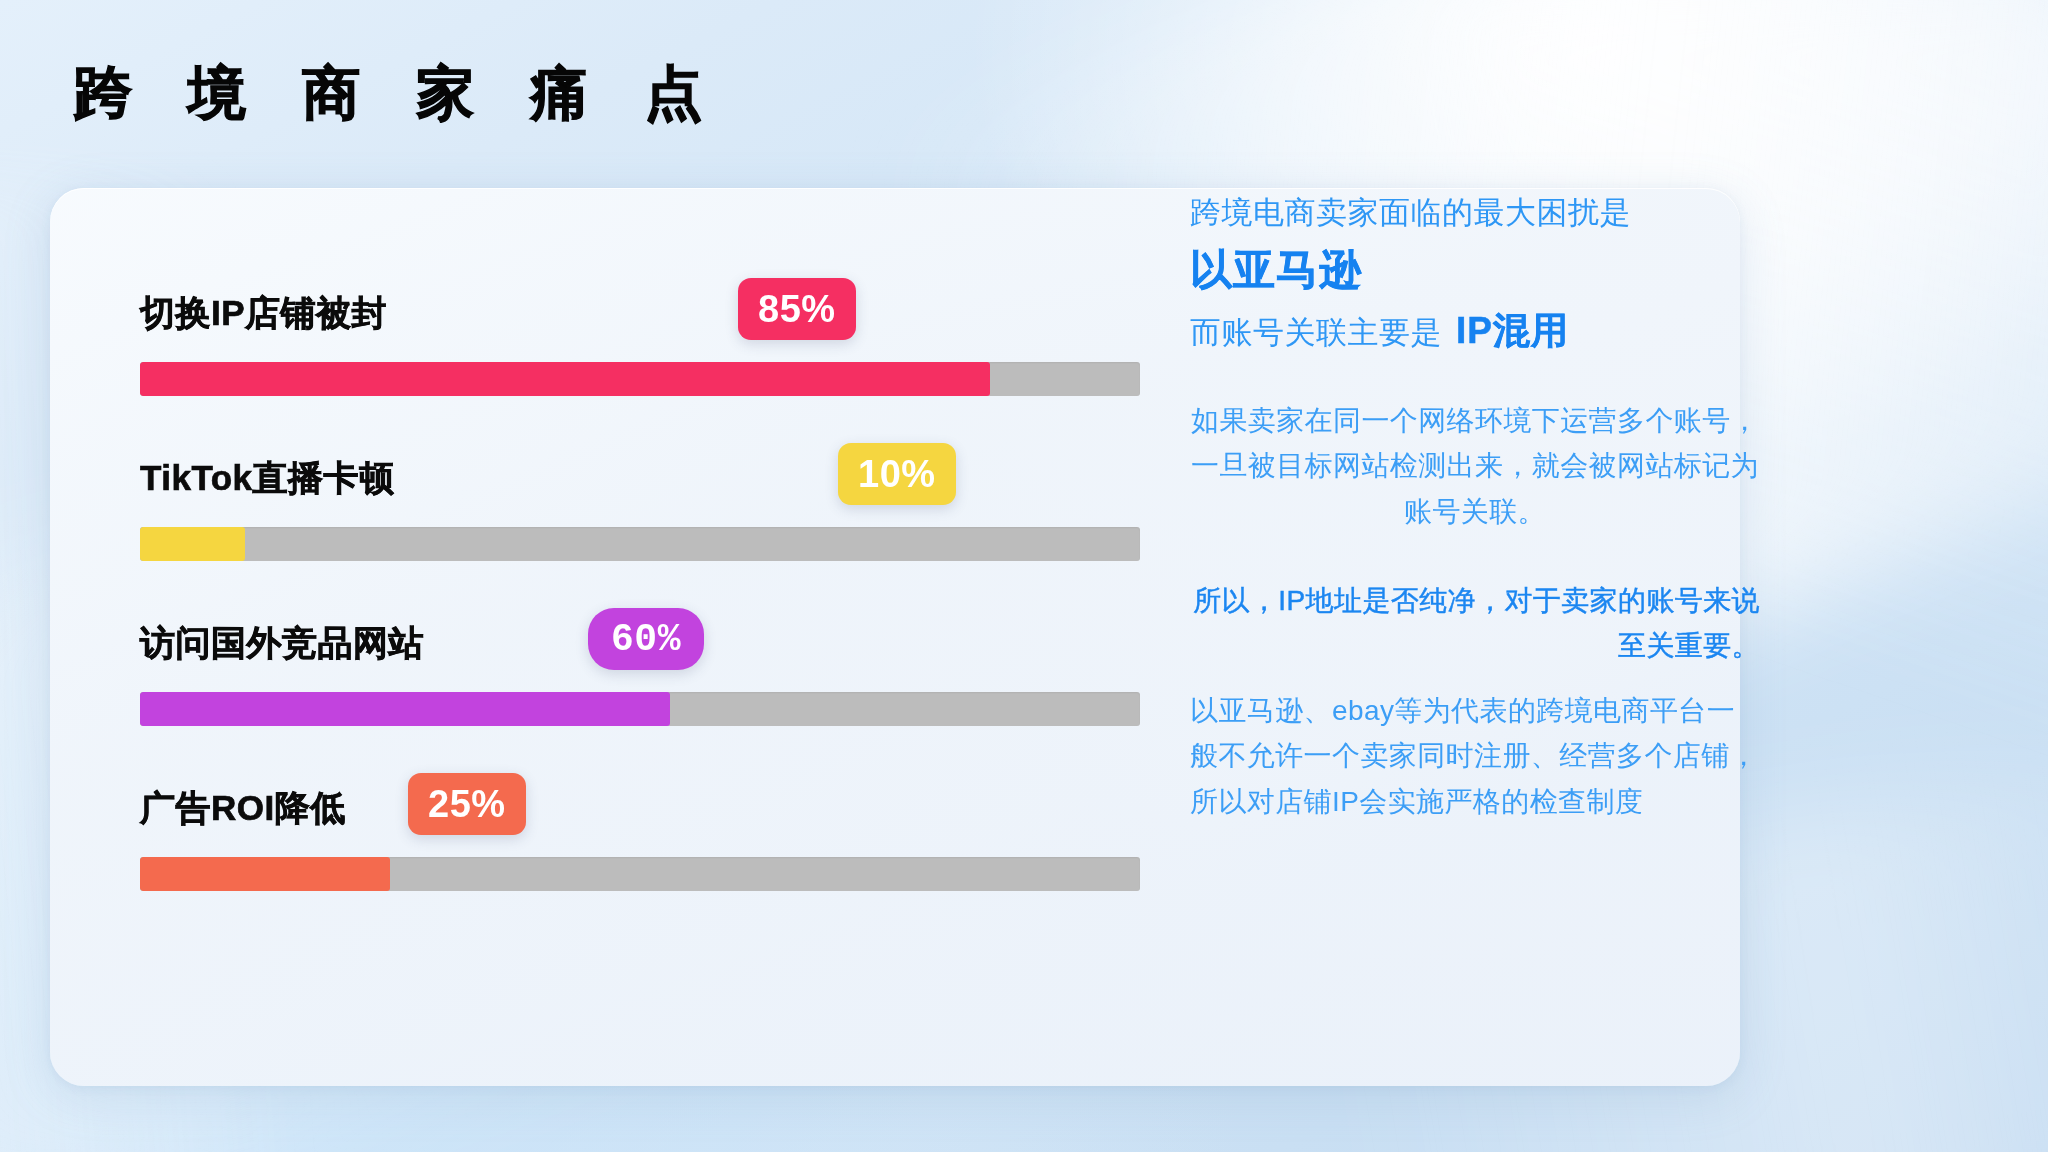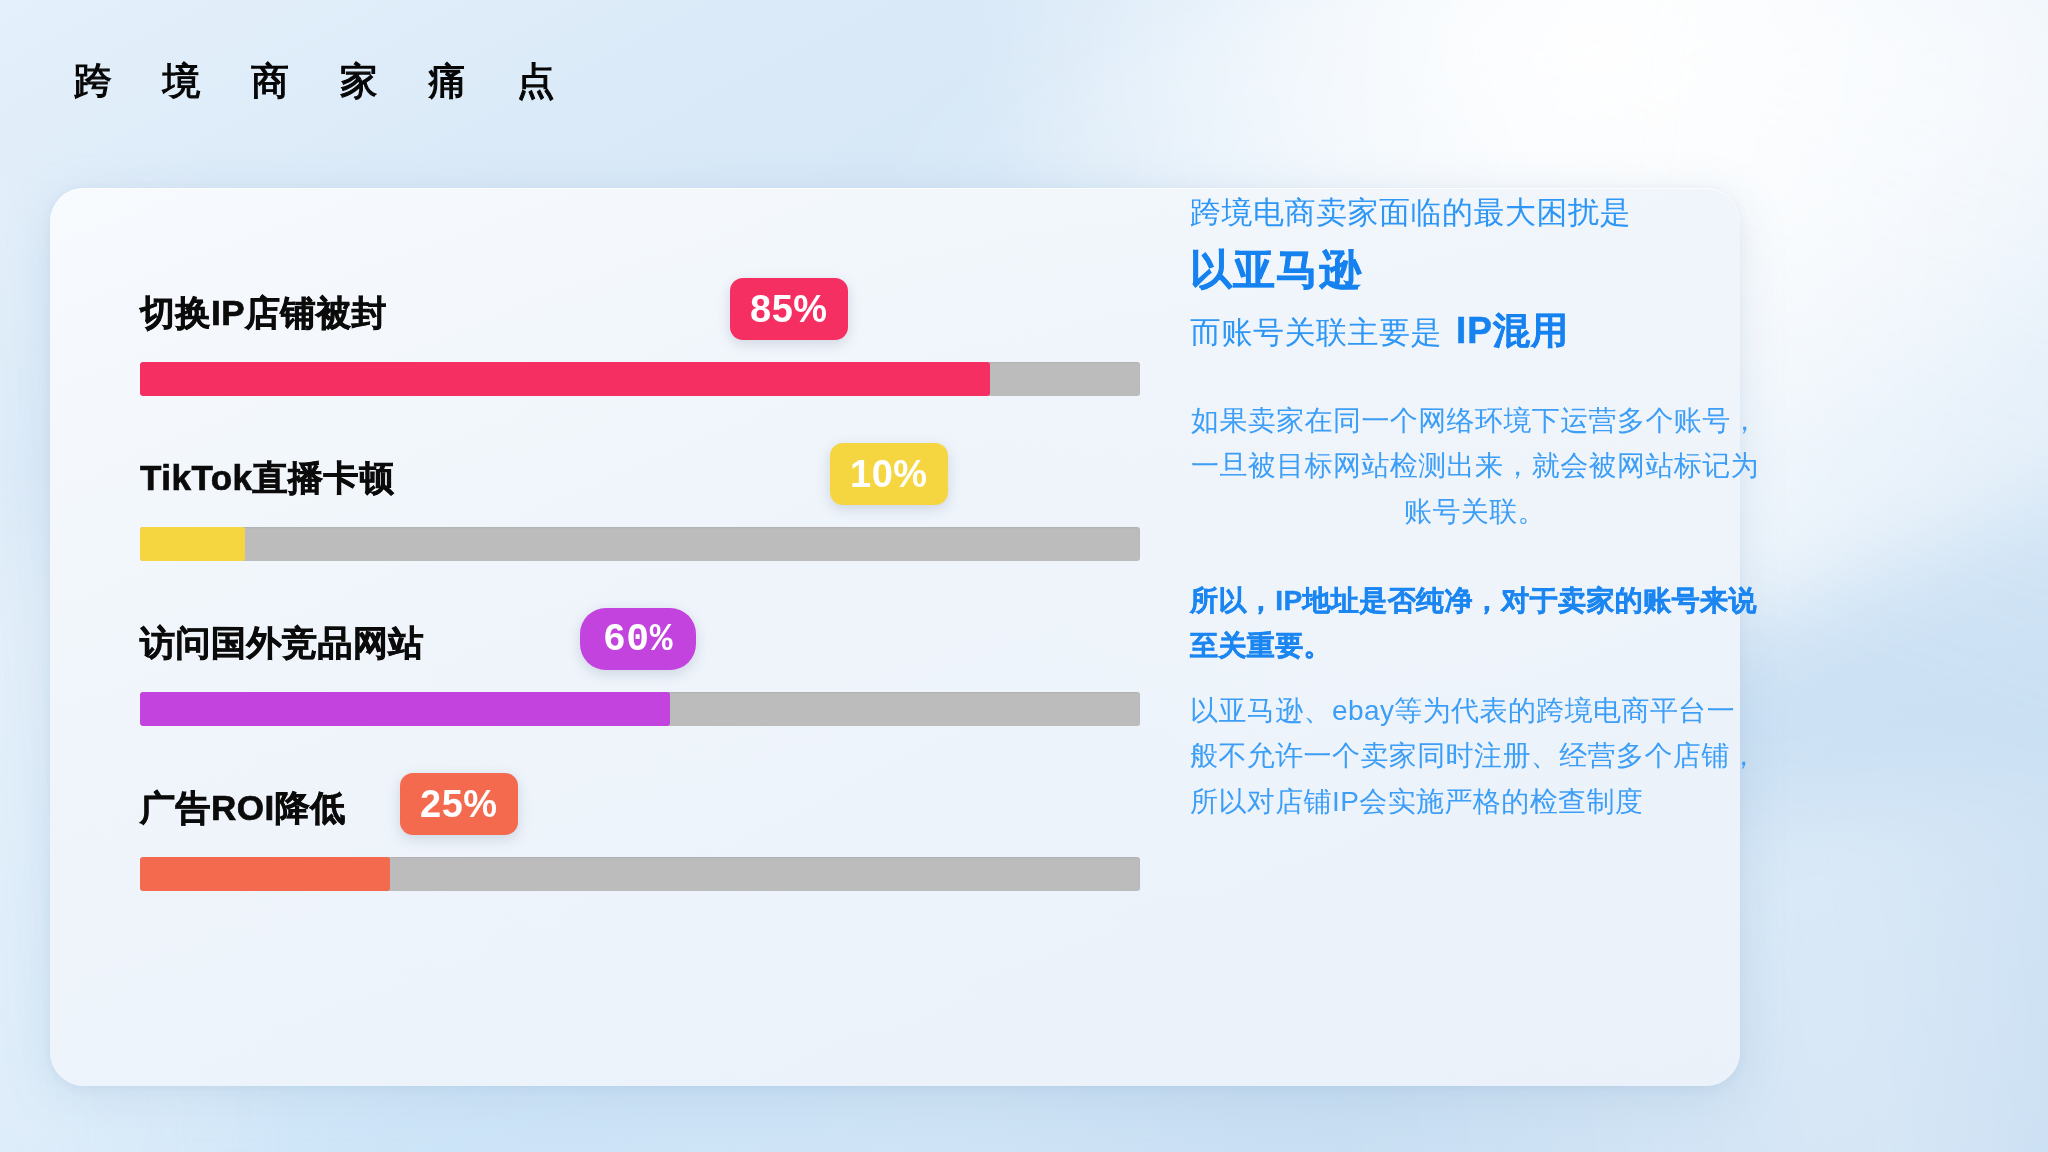--- a/index.html
+++ b/index.html
@@ -73,22 +73,22 @@
     background: linear-gradient(200deg, rgba(255,255,255,0.45) 0%, rgba(255,255,255,0) 58%);
     transform: skewX(9deg);
     filter: blur(30px);
   }
 
   
   #page-title {
     position: absolute;
     top: 60px;
     left: 74px;
-    font-size: 38px;
-    font-weight: 400;
+    font-size: 58px;
+    font-weight: 700;
     color: #060606;
     letter-spacing: 20px;
     line-height: 1.15;
     white-space: nowrap;
     font-family: "Liberation Sans", "DejaVu Sans", sans-serif;
     -webkit-text-stroke: 1.2px #060606;
   }
 
   
   #content-card {
@@ -151,20 +151,21 @@
     height: 62px;
     min-width: 116px;
     padding: 15px 20px;
     border-radius: 13px;
     color: #ffffff;
     font-size: 38px;
     font-weight: 800;
     letter-spacing: 0.5px;
     white-space: nowrap;
     box-shadow: 0 4px 13px rgba(60,70,110,0.18);
+    margin-left: 8px;
   }
 
   .bar-track {
     position: absolute;
     left: 32px;
     top: 84px;
     width: 1000px;
     height: 34px;
     background: #bcbcbc;
     border-radius: 3px;
@@ -235,22 +236,23 @@
     position: absolute;
     left: 0;
     width: 570px;
     font-size: 28px;
     font-weight: 400;
     color: #3c9ef6;
     line-height: 1.62;
     letter-spacing: 0.4px;
   }
   .tx-para.bold {
-    font-weight: 700;
+    font-weight: 400;
     color: #1b86f1;
+    text-align: right;
     -webkit-text-stroke: 0.45px #1b86f1;
   }
   #para-reason  { top: 210px; text-align: center; }
   #para-emphasis{ top: 390px; }
   #para-policy  { top: 500px; }
 </style>
 </head>
 <body>
 
 <div id="bg-root">

